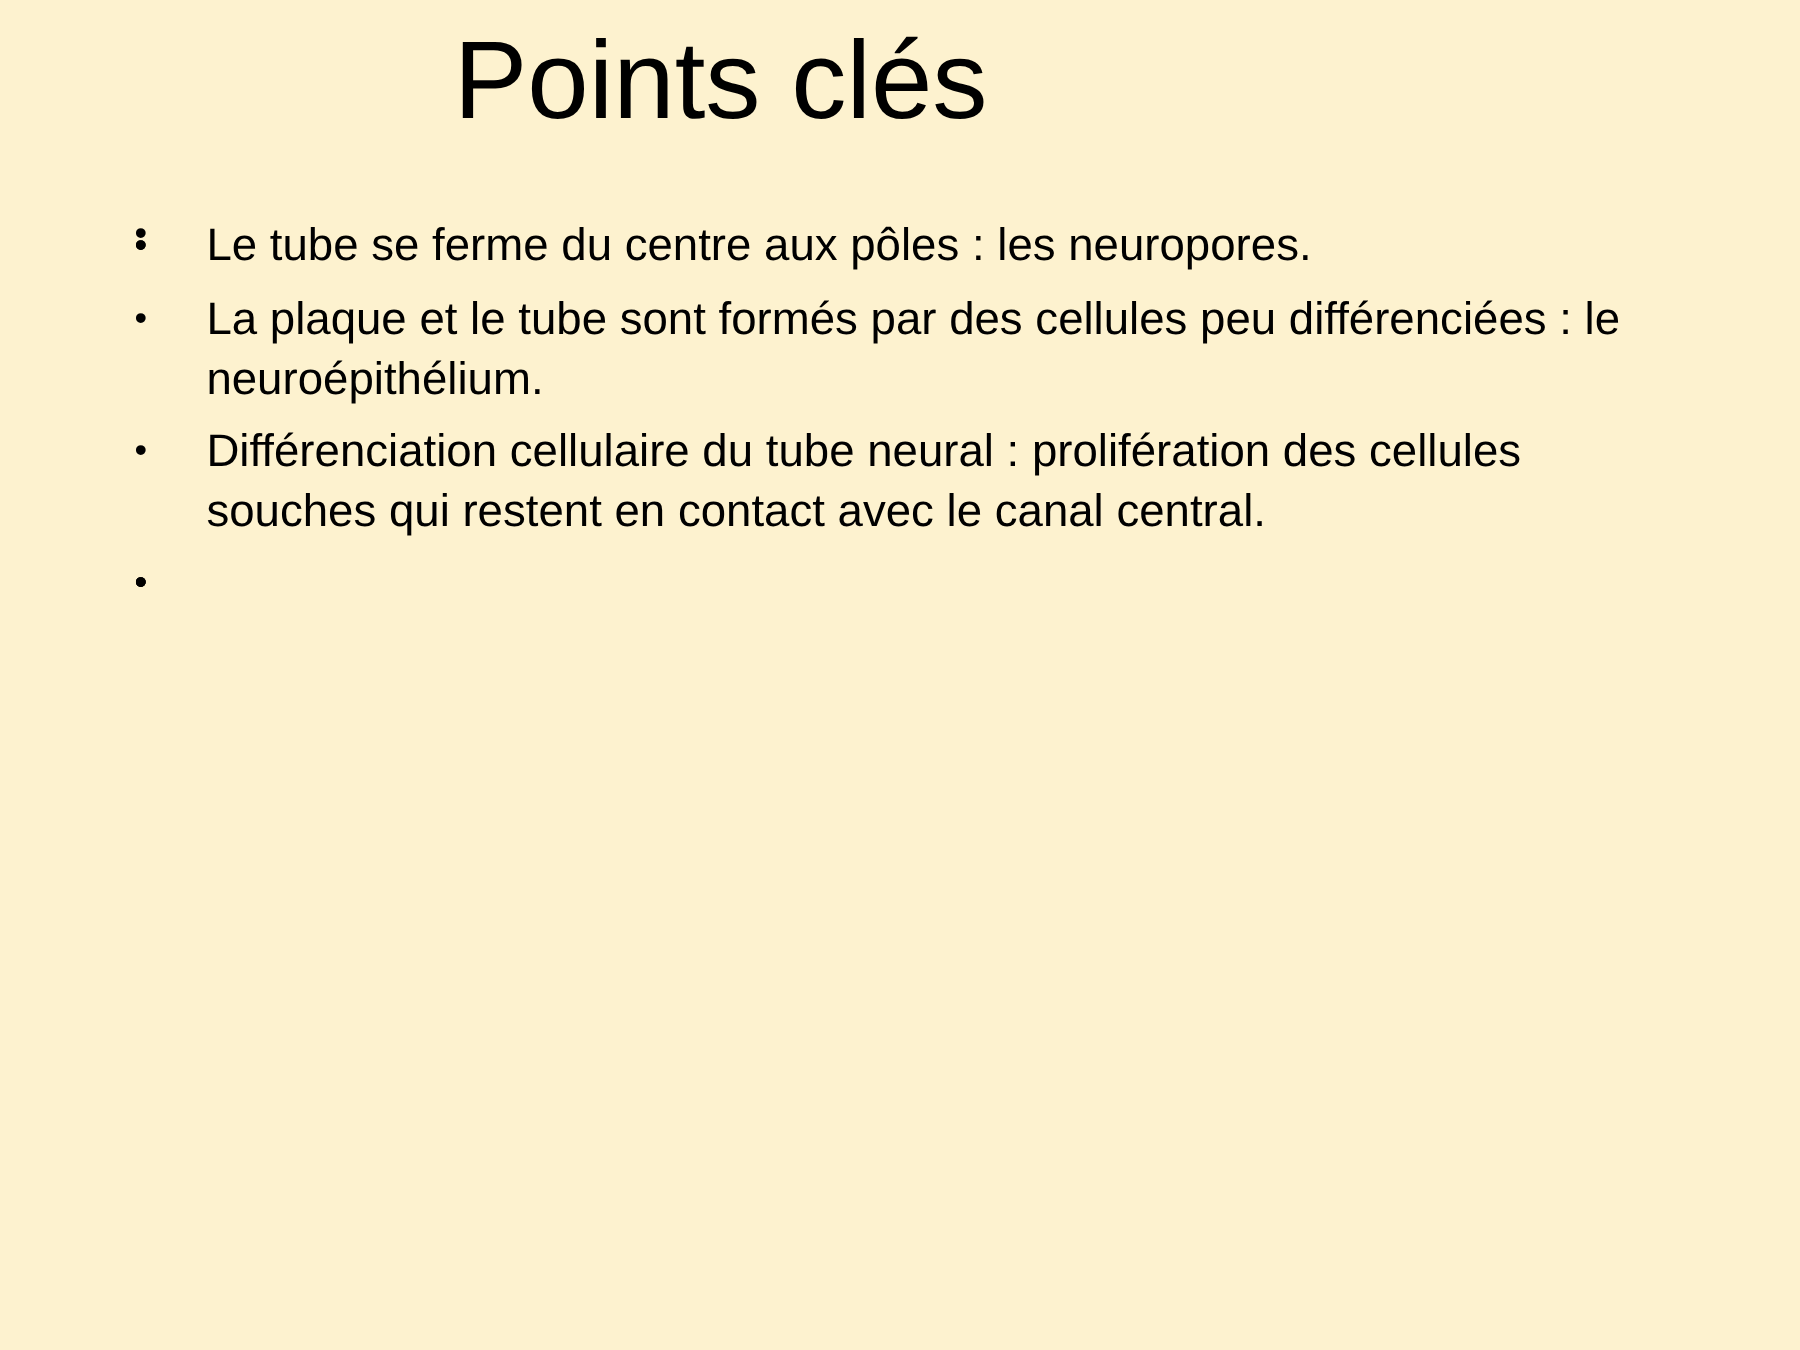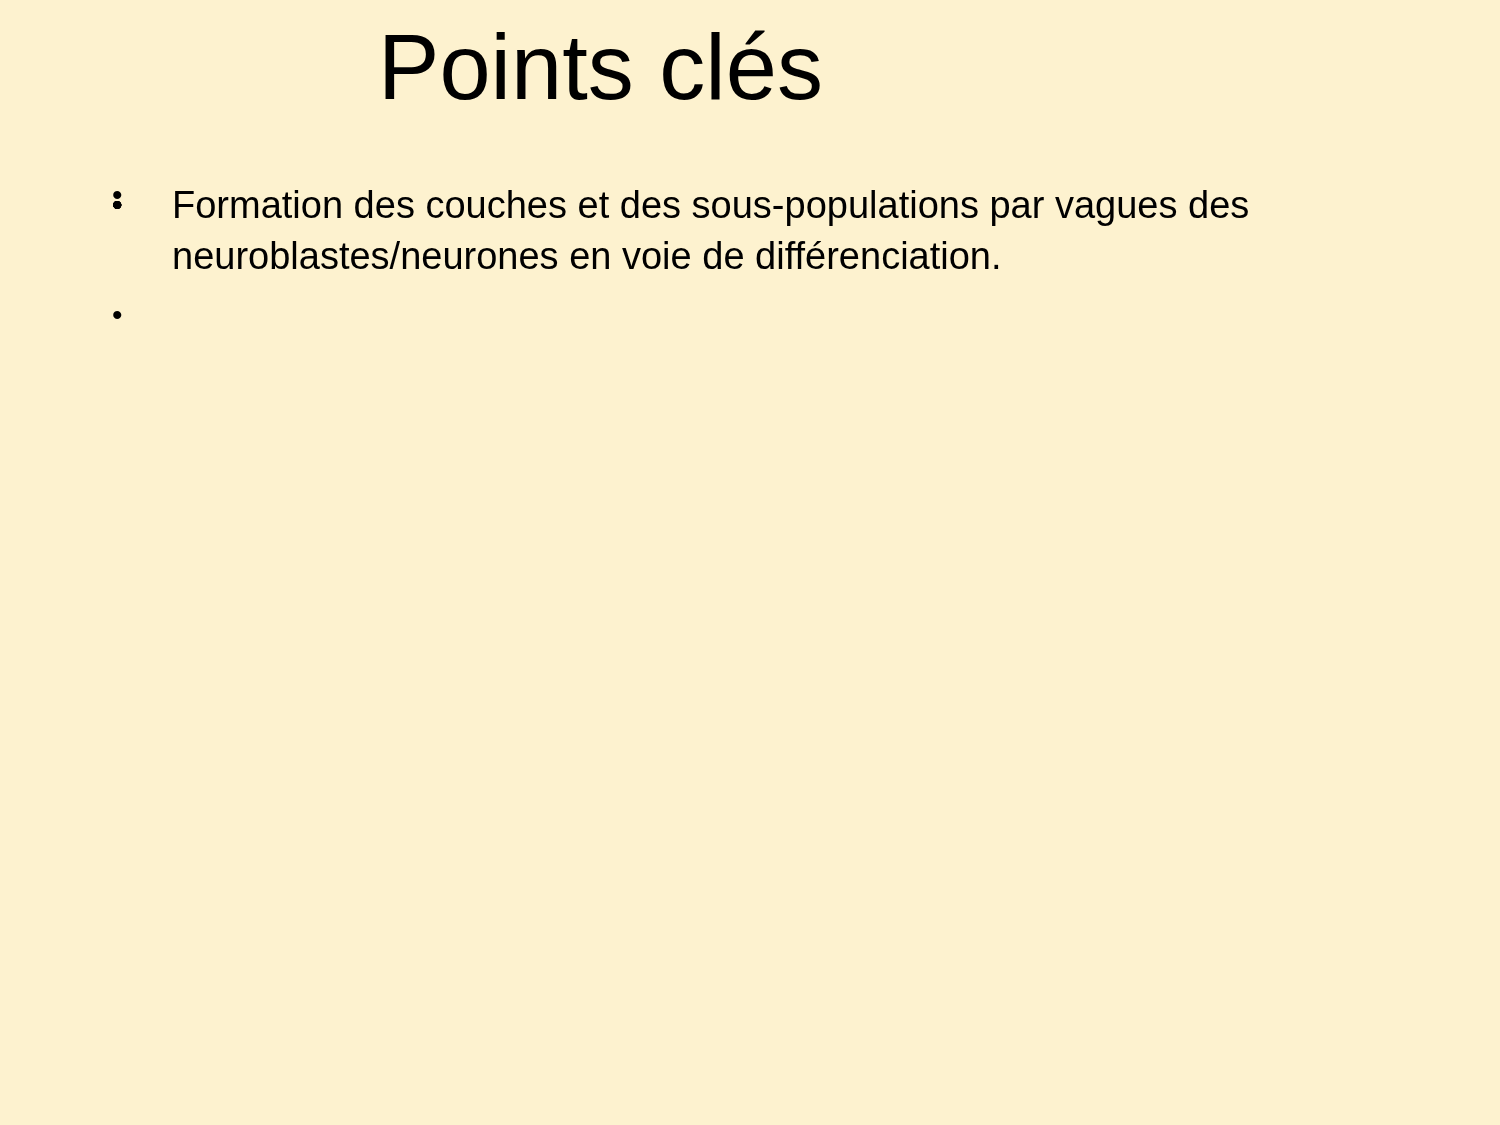--- a/index.html
+++ b/index.html
@@ -56,30 +56,32 @@
 
 <ul class="bullets">
   <li class="bullet-item" style="margin-bottom:10px">
     <span class="bullet-marker">•</span>
   </li>
   <li class="bullet-item" style="margin-bottom:8px">
     <span class="bullet-marker">•</span>
   </li>
   <li class="bullet-item" style="margin-bottom:10px">
     <span class="bullet-marker">•</span>
+    <span>Le tube se ferme du centre aux pôles : les neuropores.</span>
+  </li>
+  <li class="bullet-item">
+    <span class="bullet-marker">•</span>
+    <span>La plaque et le tube sont formés par des cellules peu différenciées : le neuroépithélium.</span>
+  </li>
+  <li class="bullet-item">
+    <span class="bullet-marker">•</span>
+    <span>Différenciation cellulaire du tube neural : prolifération des cellules souches qui restent en contact avec le canal central.</span>
   </li>
   <li class="bullet-item">
     <span class="bullet-marker">•</span>
   </li>
   <li class="bullet-item">
     <span class="bullet-marker">•</span>
   </li>
   <li class="bullet-item">
     <span class="bullet-marker">•</span>
   </li>
-  <li class="bullet-item">
-    <span class="bullet-marker">•</span>
-    <span>Formation des couches et des sous-populations par vagues des neuroblastes/neurones en voie de différenciation.</span>
-  </li>
-  <li class="bullet-item">
-    <span class="bullet-marker">•</span>
-  </li>
 </ul>
 
 </body></html>

